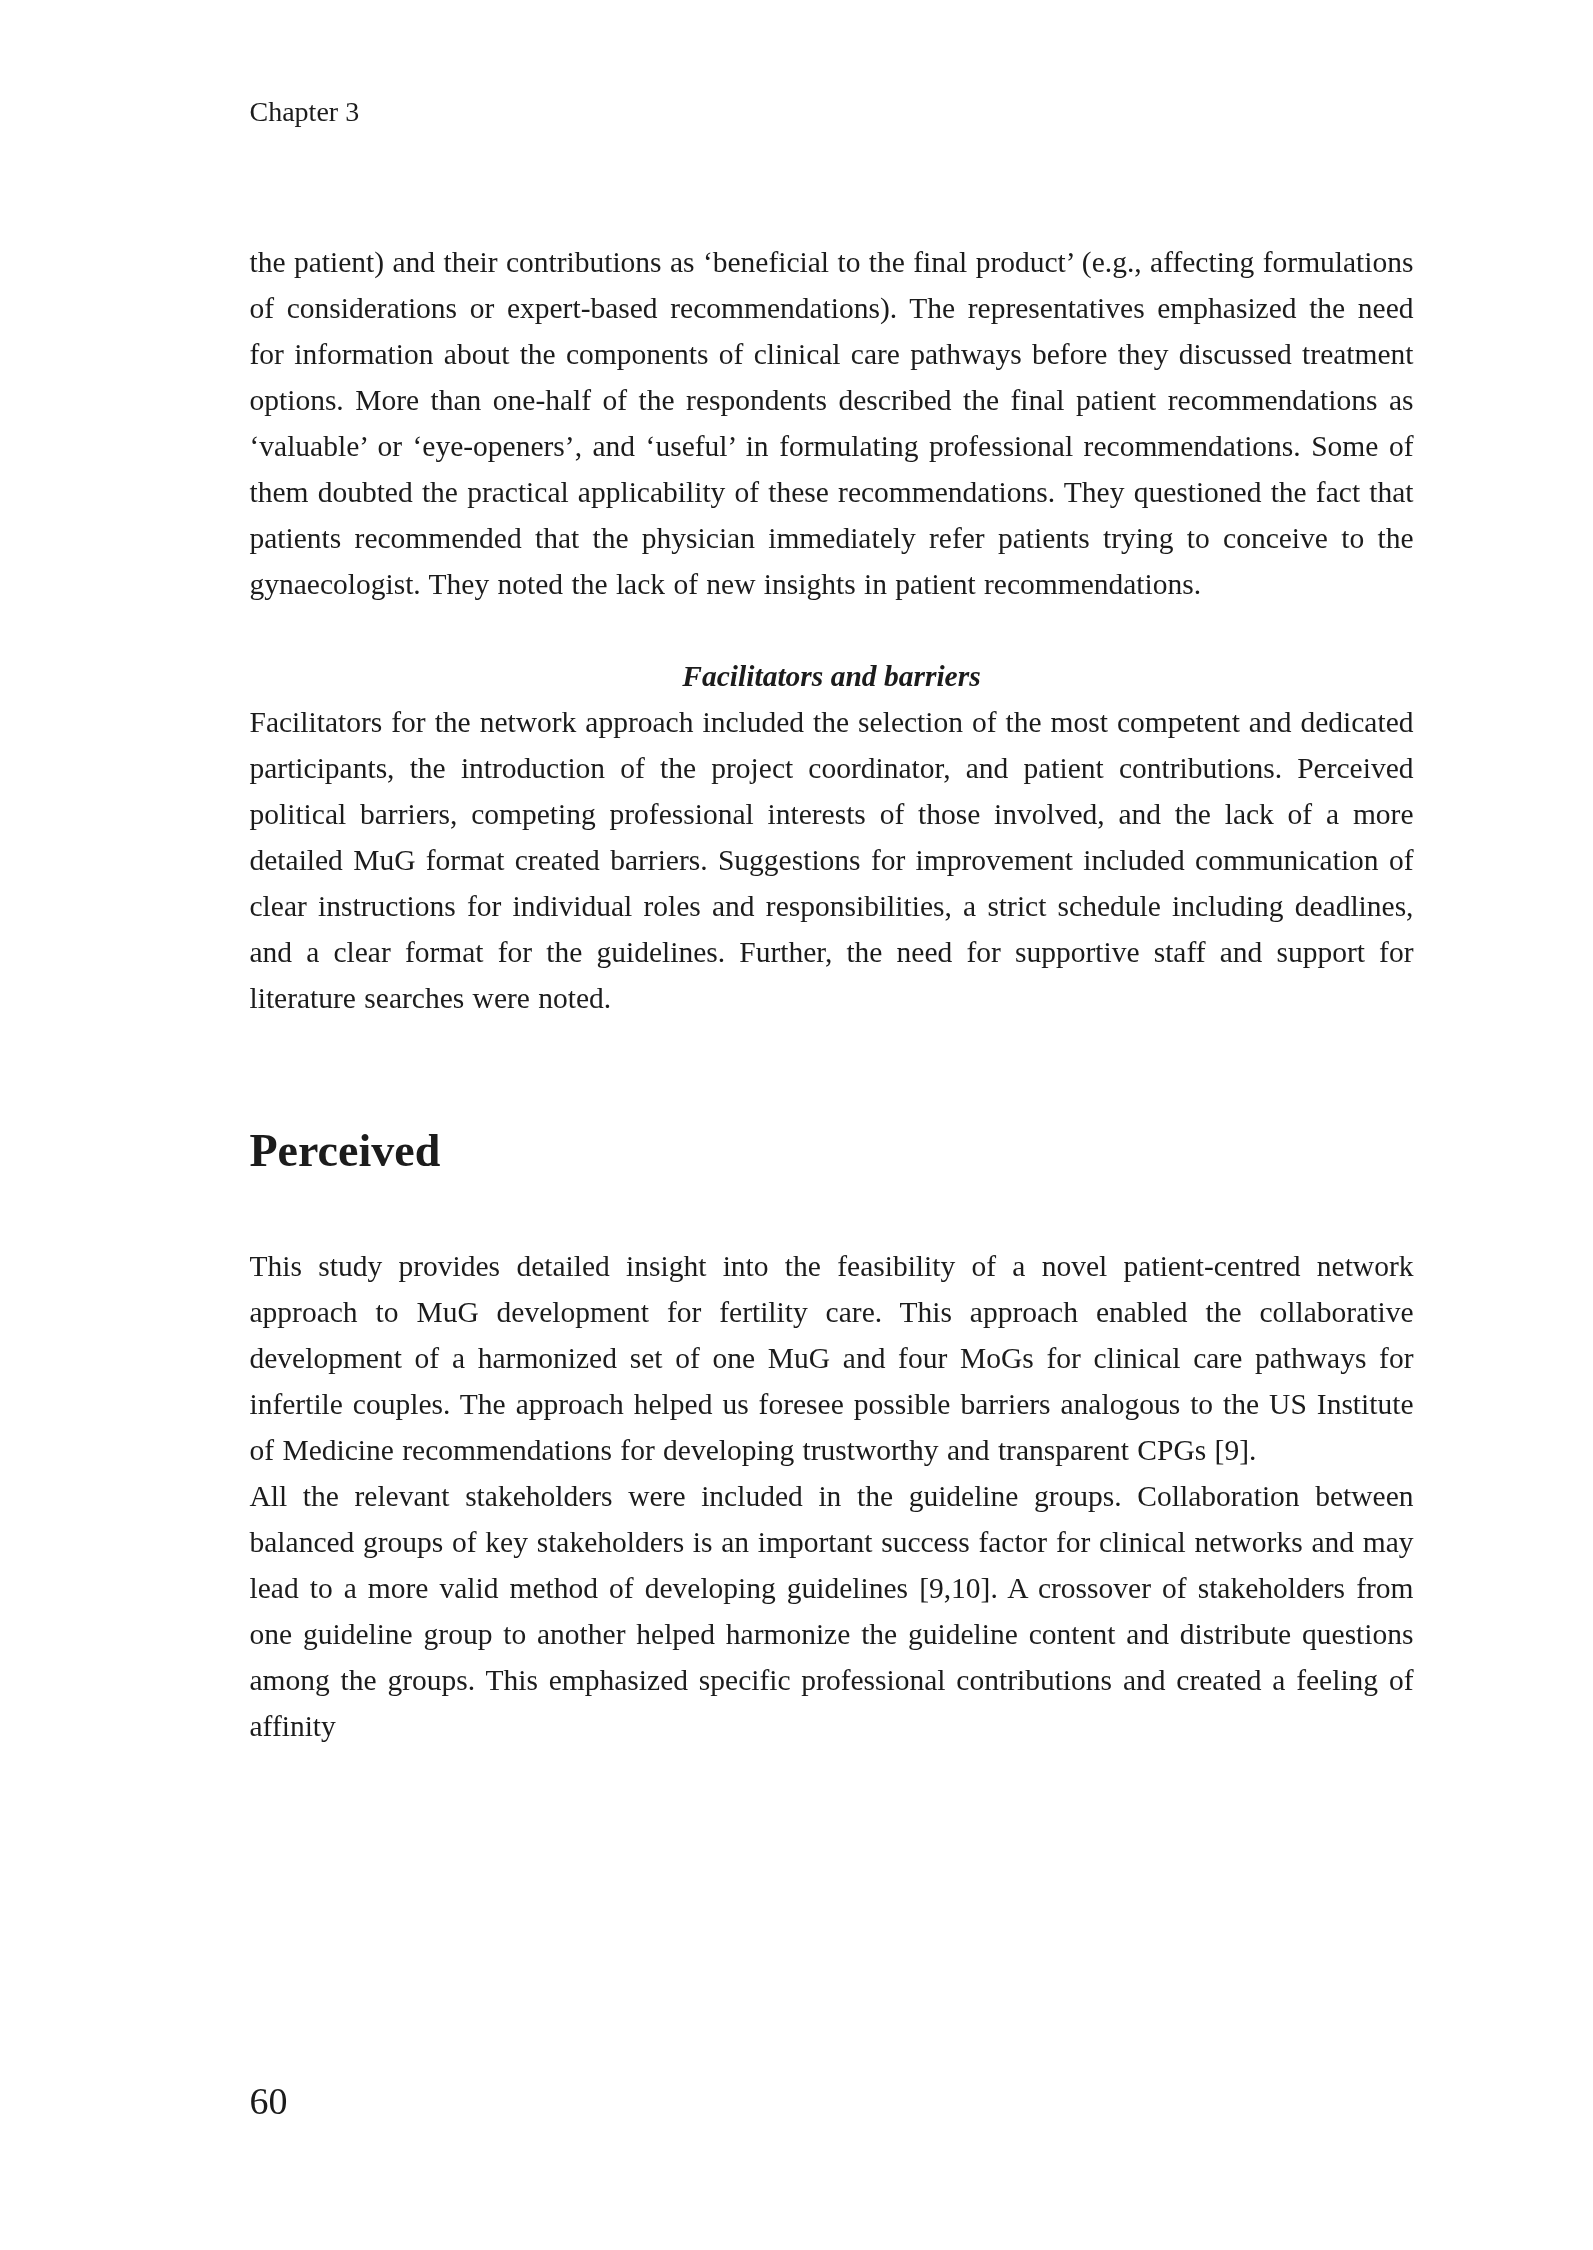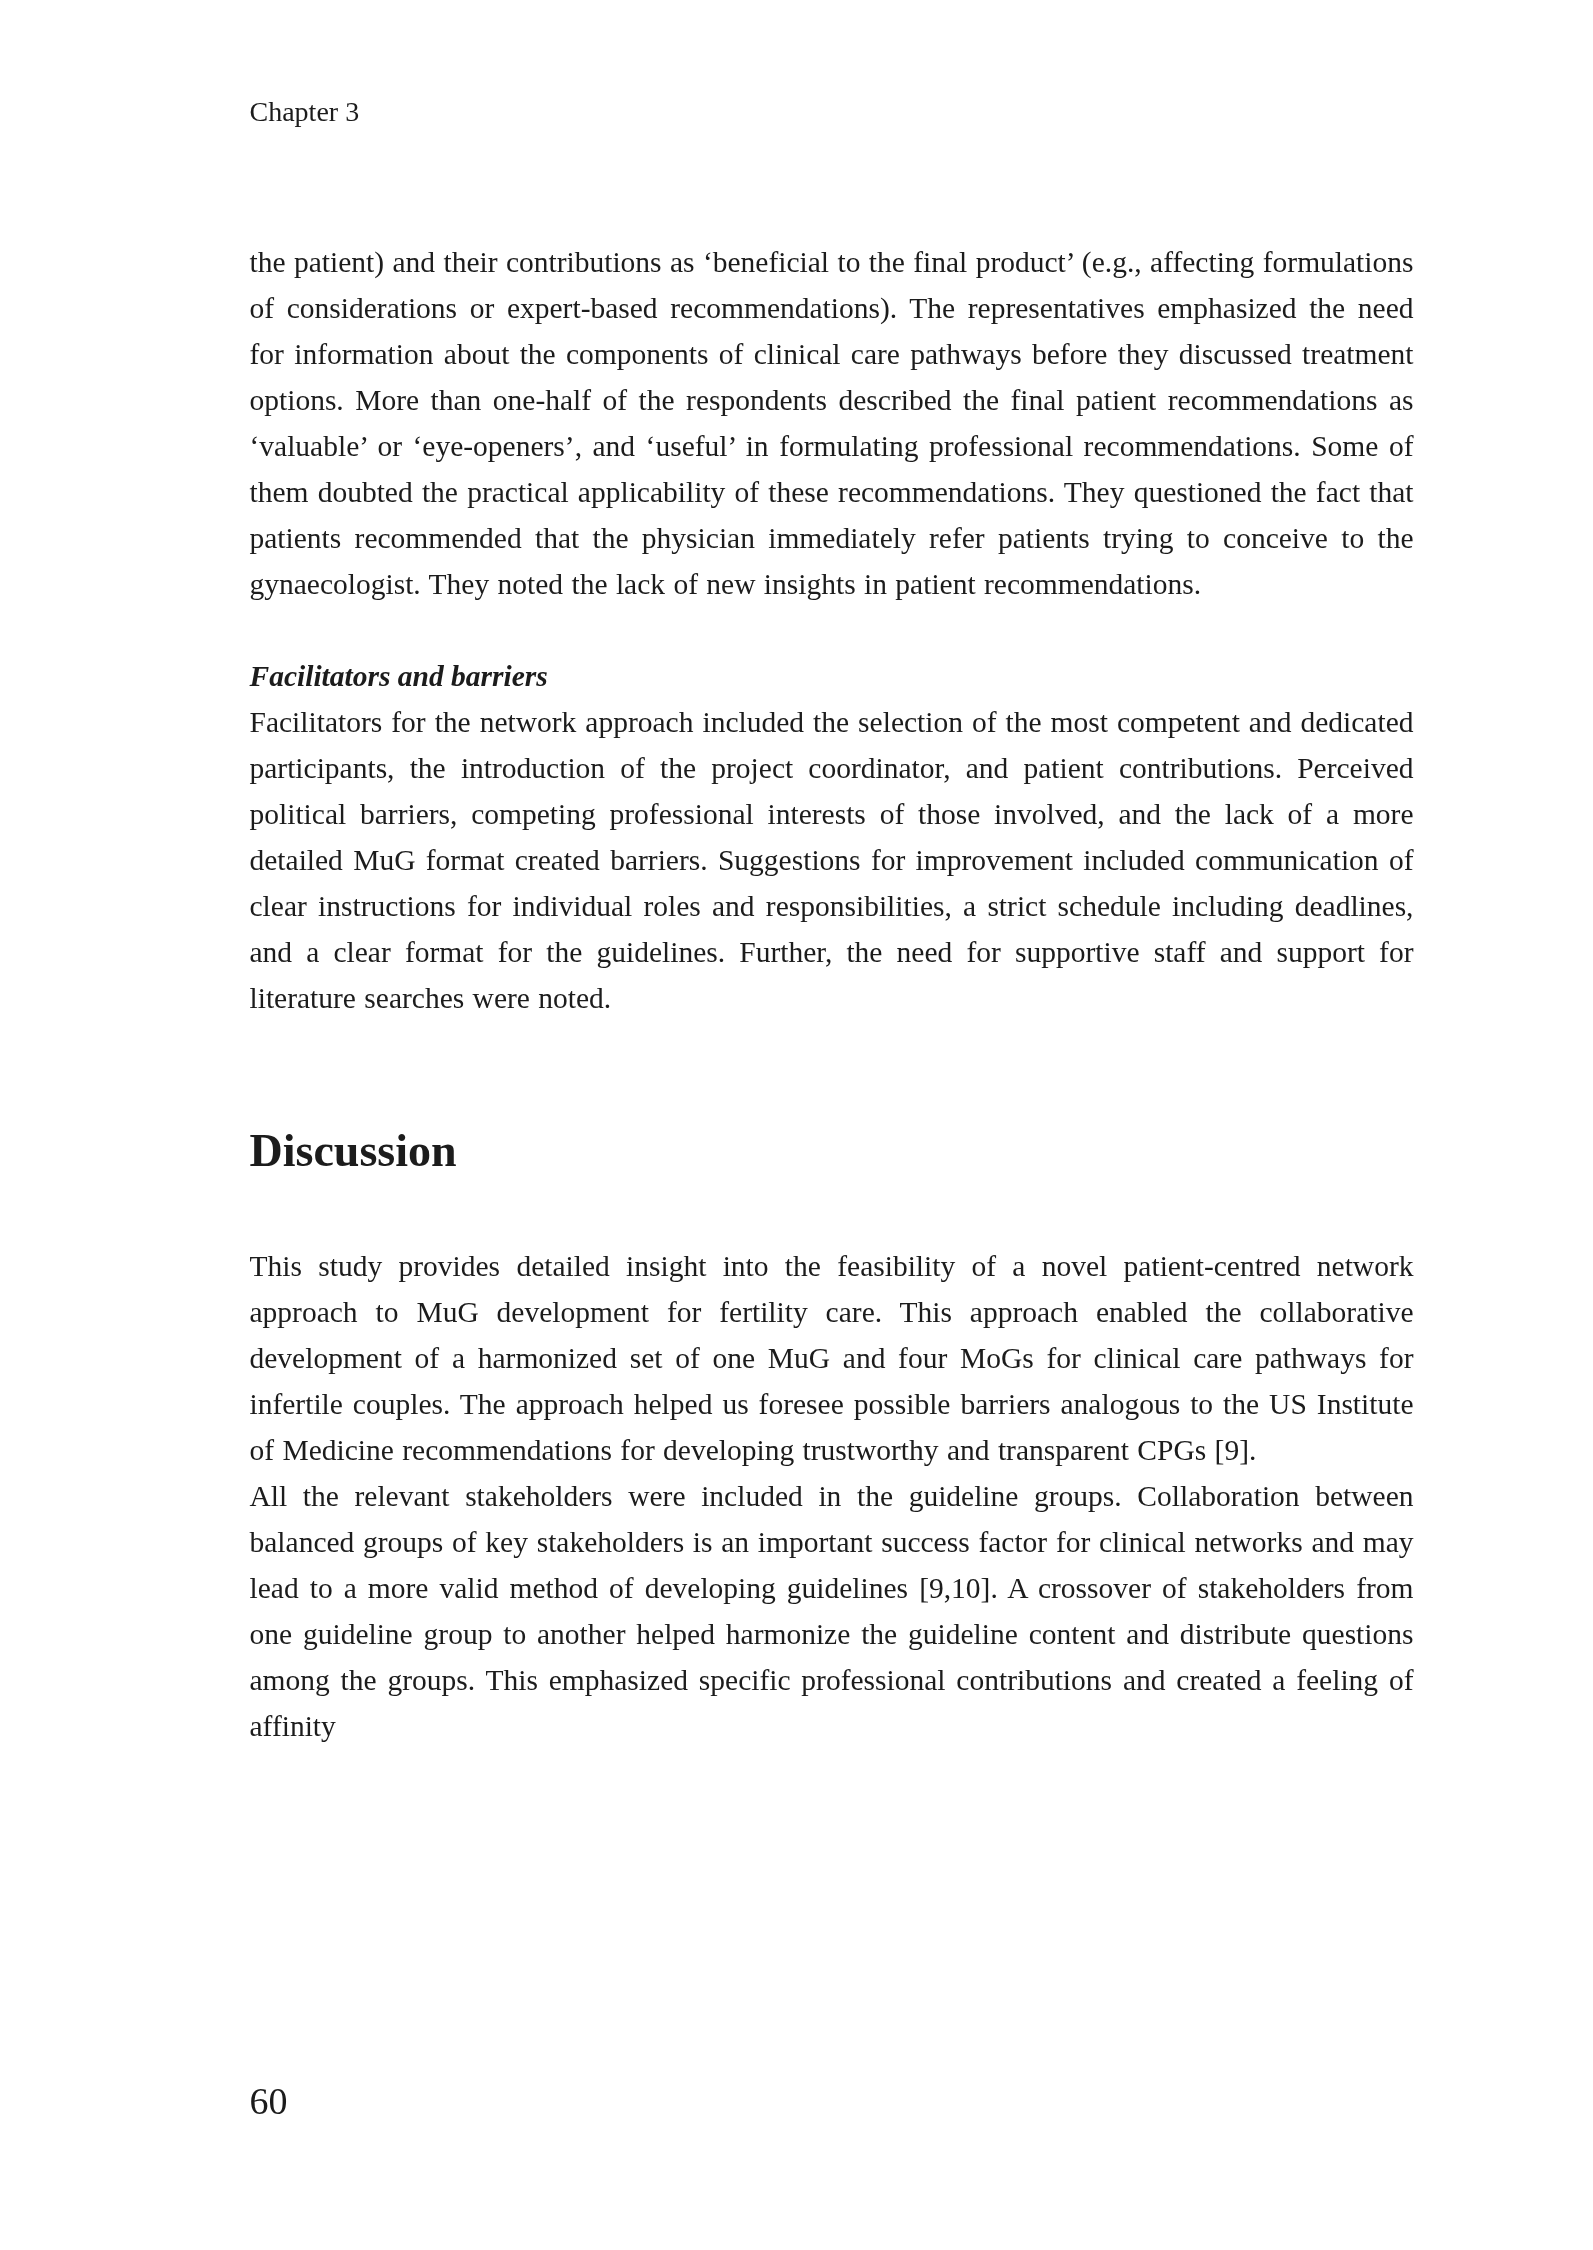--- a/index.html
+++ b/index.html
@@ -33,20 +33,21 @@
   }
   .para-first {
     margin-top: 110px;
   }
   .subheading {
     font-size: 29.5px;
     line-height: 46px;
     font-weight: 700;
     font-style: italic;
     margin: 46px 0 0 0;
+    text-align: center;
   }
   .section-heading {
     font-size: 46px;
     line-height: 56px;
     font-weight: 700;
     margin: 102px 0 0 0;
   }
   .para-after-heading {
     margin-top: 64px;
   }
@@ -66,21 +67,21 @@
   <header class="running-head">Chapter 3</header>
 
   <main>
 
     <p class="para para-first">the patient) and their contributions as ‘beneficial to the final product’ (e.g., affecting formulations of considerations or expert-based recommendations). The representatives emphasized the need for information about the components of clinical care pathways before they discussed treatment options. More than one-half of the respondents described the final patient recommendations as ‘valuable’ or ‘eye-openers’, and ‘useful’ in formulating professional recommendations. Some of them doubted the practical applicability of these recommendations. They questioned the fact that patients recommended that the physician immediately refer patients trying to conceive to the gynaecologist. They noted the lack of new insights in patient recommendations.</p>
 
     <h3 class="subheading">Facilitators and barriers</h3>
 
     <p class="para">Facilitators for the network approach included the selection of the most competent and dedicated participants, the introduction of the project coordinator, and patient contributions. Perceived political barriers, competing professional interests of those involved, and the lack of a more detailed MuG format created barriers. Suggestions for improvement included communication of clear instructions for individual roles and responsibilities, a strict schedule including deadlines, and a clear format for the guidelines. Further, the need for supportive staff and support for literature searches were noted.</p>
 
-    <h1 class="section-heading">Discussion</h1>
+    <h1 class="section-heading">Perceived</h1>
 
     <p class="para para-after-heading">This study provides detailed insight into the feasibility of a novel patient-centred network approach to MuG development for fertility care. This approach enabled the collaborative development of a harmonized set of one MuG and four MoGs for clinical care pathways for infertile couples. The approach helped us foresee possible barriers analogous to the US Institute of Medicine recommendations for developing trustworthy and transparent CPGs [9].</p>
 
     <p class="para">All the relevant stakeholders were included in the guideline groups. Collaboration between balanced groups of key stakeholders is an important success factor for clinical networks and may lead to a more valid method of developing guidelines [9,10]. A crossover of stakeholders from one guideline group to another helped harmonize the guideline content and distribute questions among the groups. This emphasized specific professional contributions and created a feeling of affinity</p>
 
   </main>
 
   <footer class="page-number">60</footer>
 
 </div>

